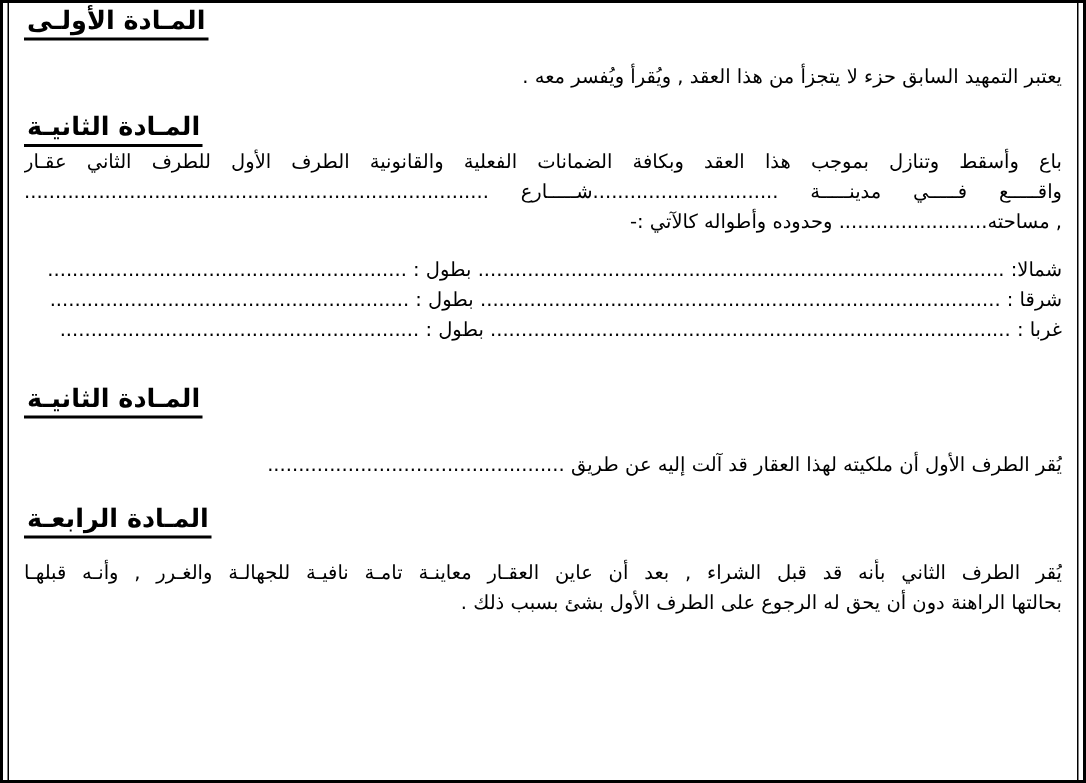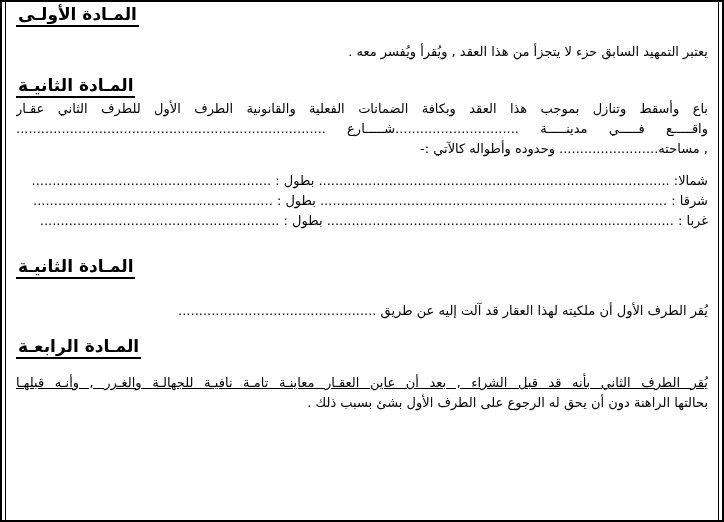--- a/index.html
+++ b/index.html
@@ -59,21 +59,21 @@
   .t-center  { text-align: right; }
   .t-justify { text-align: justify; text-align-last: justify; }
 
   
   .m18 { margin-top: 18px; }
   .m27 { margin-top: 13px; }
   .m16 { margin-top: 4px; }
   .m12 { margin-top: 12px; }
   .m25 { margin-top: 25px; }
   .m23 { margin-top: 15px; }
-  .m17 { margin-top: 17px; text-decoration: underline; }
+  .m17 { margin-top: 17px; }
 </style>
 </head>
 <body>
 
 <div class="page">
   <div class="page-inner">
 
     <div class="heading">
       <span>المـادة الأولـى</span>
     </div>

